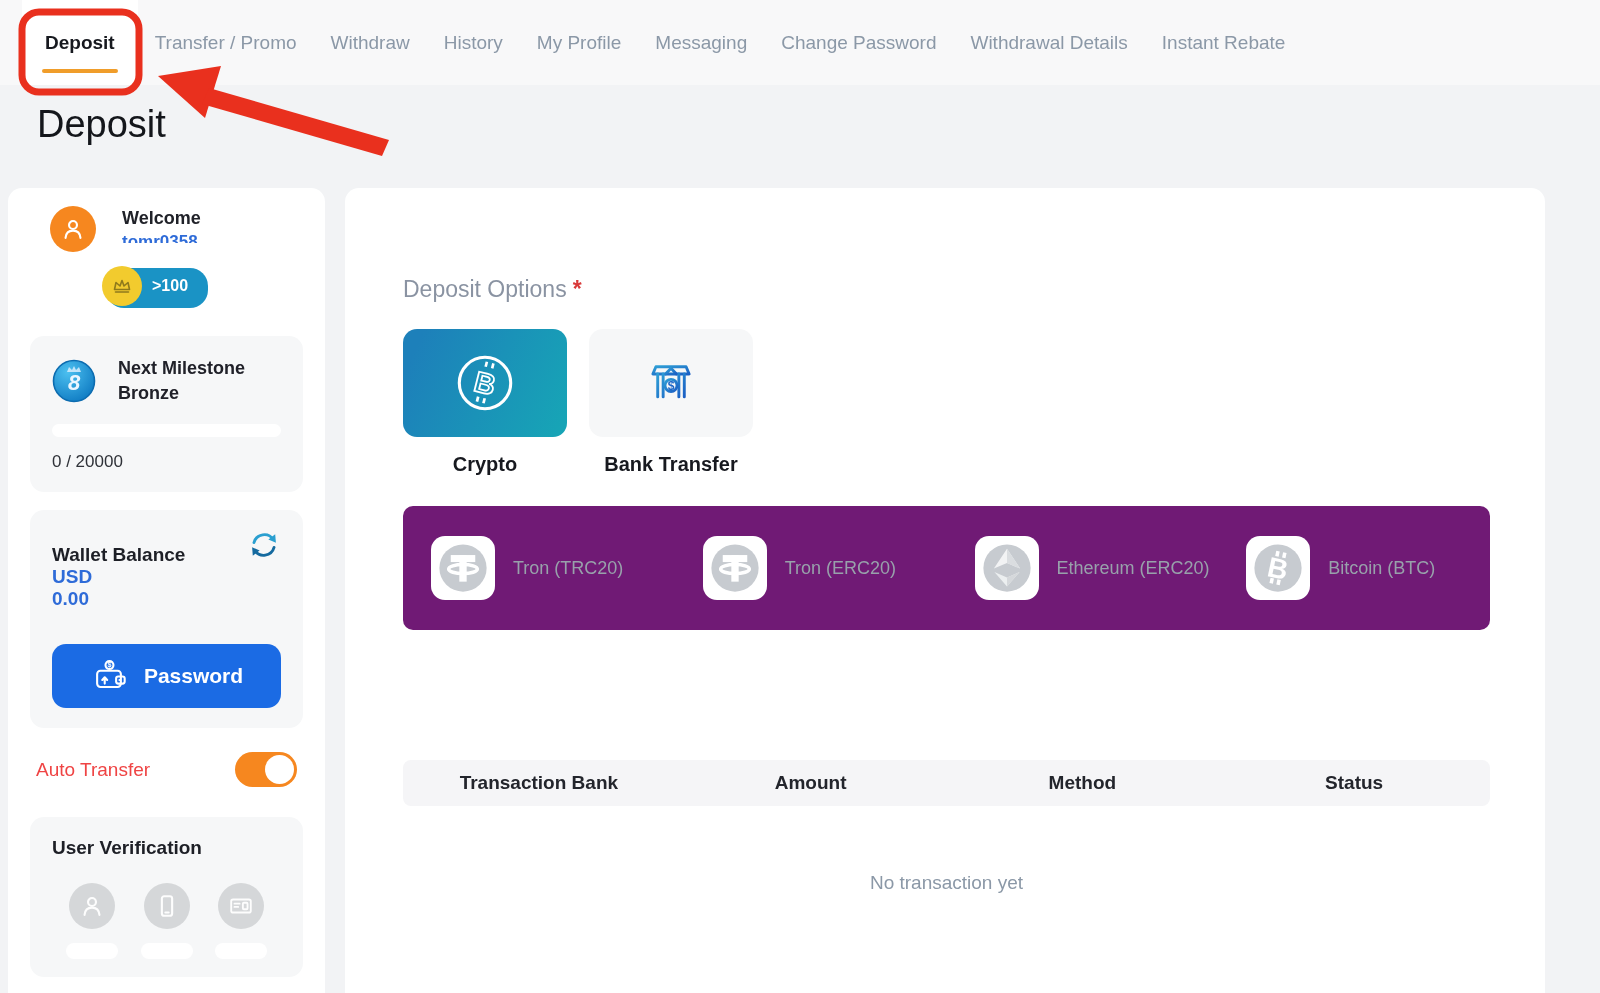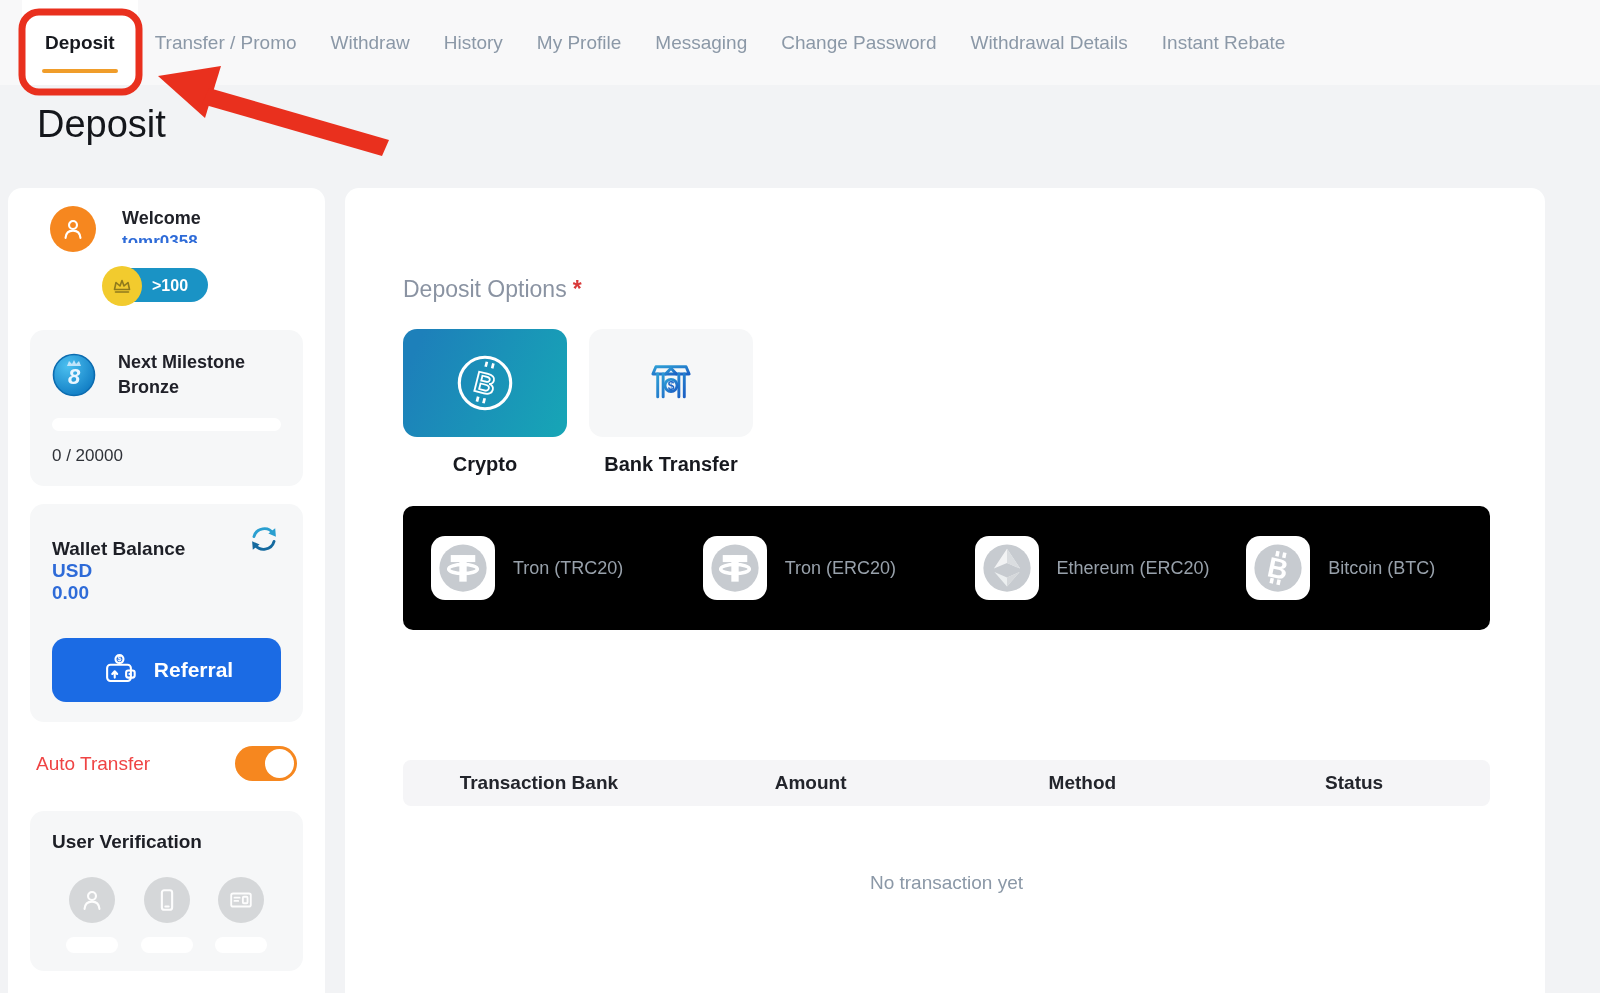--- a/index.html
+++ b/index.html
@@ -42,21 +42,21 @@
   .avatar {
     width:46px; height:46px; border-radius:50%; background:#f6871f;
     margin-left:20px; display:flex; align-items:center; justify-content:center; flex:none;
   }
   .welcome-texts { margin-left:26px; padding-top:2px; }
   .welcome-greeting { font-size:18px; font-weight:600; color:#202229; }
   .username-clip { height:11px; overflow:hidden; margin-top:3px; }
   .username-clip span { font-size:17px; font-weight:bold; color:#2e6bd8; line-height:20px; display:block; }
   .vip-badge {
     margin:16px 0 0 76px; position:relative; display:inline-block;
-    background:#1a93c5; height:34px; border-radius:18px; padding:0 20px 0 46px;
+    background:#1a93c5; height:40px; border-radius:18px; padding:0 20px 0 46px;
   }
   .vip-badge .vip-label { color:#fff; font-weight:bold; font-size:16px; line-height:36px; }
   .vip-crown {
     position:absolute; left:-4px; top:-2px; width:40px; height:40px; border-radius:50%;
     background:#f2cb2e; display:flex; align-items:center; justify-content:center;
   }
   .card { background:#f6f7f8; border-radius:14px; padding:20px 22px; }
   .milestone { margin-top:28px; }
   .milestone-row { display:flex; align-items:center; }
   .milestone-texts { margin-left:22px; font-size:18px; font-weight:600; color:#202129; line-height:25px; }
@@ -93,21 +93,21 @@
   .tiles { margin-top:26px; display:flex; gap:22px; }
   .tile {
     width:164px; height:108px; border-radius:14px; cursor:pointer;
     display:flex; align-items:center; justify-content:center;
   }
   .tile.crypto { background:linear-gradient(115deg,#1d80ba 10%,#17a4b6 95%); }
   .tile.bank { background:#f6f7f8; }
   .tile-labels { margin-top:16px; display:flex; gap:22px; }
   .tile-label { width:164px; text-align:center; font-size:20px; font-weight:600; color:#17191f; }
   .coin-bar {
-    margin-top:30px; height:124px; background:#000000; border-radius:10px;
+    margin-top:30px; height:124px; background:#701a75; border-radius:10px;
     display:grid; grid-template-columns:repeat(4,1fr); align-items:center;
   }
   .coin-item { display:flex; align-items:center; gap:18px; padding-left:28px; cursor:pointer; }
   .coin-icon {
     width:64px; height:64px; background:#fff; border-radius:14px; flex:none;
     display:flex; align-items:center; justify-content:center;
   }
   .coin-label { font-size:18px; font-weight:500; color:#98a1ab; white-space:nowrap; }
   .table-header {
     margin-top:130px; height:46px; background:#f5f5f7; border-radius:8px;
@@ -226,21 +226,21 @@
     <div class="wallet-amount">0.00</div>
     <button class="restore-btn">
       <svg width="38" height="38" viewBox="0 0 40 40" fill="none" stroke="#fff" stroke-width="2.2" stroke-linecap="round" stroke-linejoin="round">
         <circle cx="20.5" cy="8.5" r="4.2"></circle>
         <text x="20.5" y="11" font-size="7.5" font-weight="bold" fill="#fff" stroke="none" text-anchor="middle">$</text>
         <rect x="7.5" y="14.5" width="25" height="17" rx="3.5"></rect>
         <rect x="27.5" y="20.5" width="9" height="7.5" rx="2.2"></rect>
         <circle cx="31" cy="24.2" r="1.1" fill="#fff" stroke="none"></circle>
         <path d="M15.5 28 V21.8 M12.9 24.2 L15.5 21.4 L18.1 24.2"></path>
       </svg>
-      <span>Referral</span>
+      <span>Password</span>
     </button>
   </div>
 
   <div class="auto-row">
     <span class="auto-label">Auto Transfer</span>
     <div class="switch">
         <div class="knob"></div>
       </div>
   </div>
 

